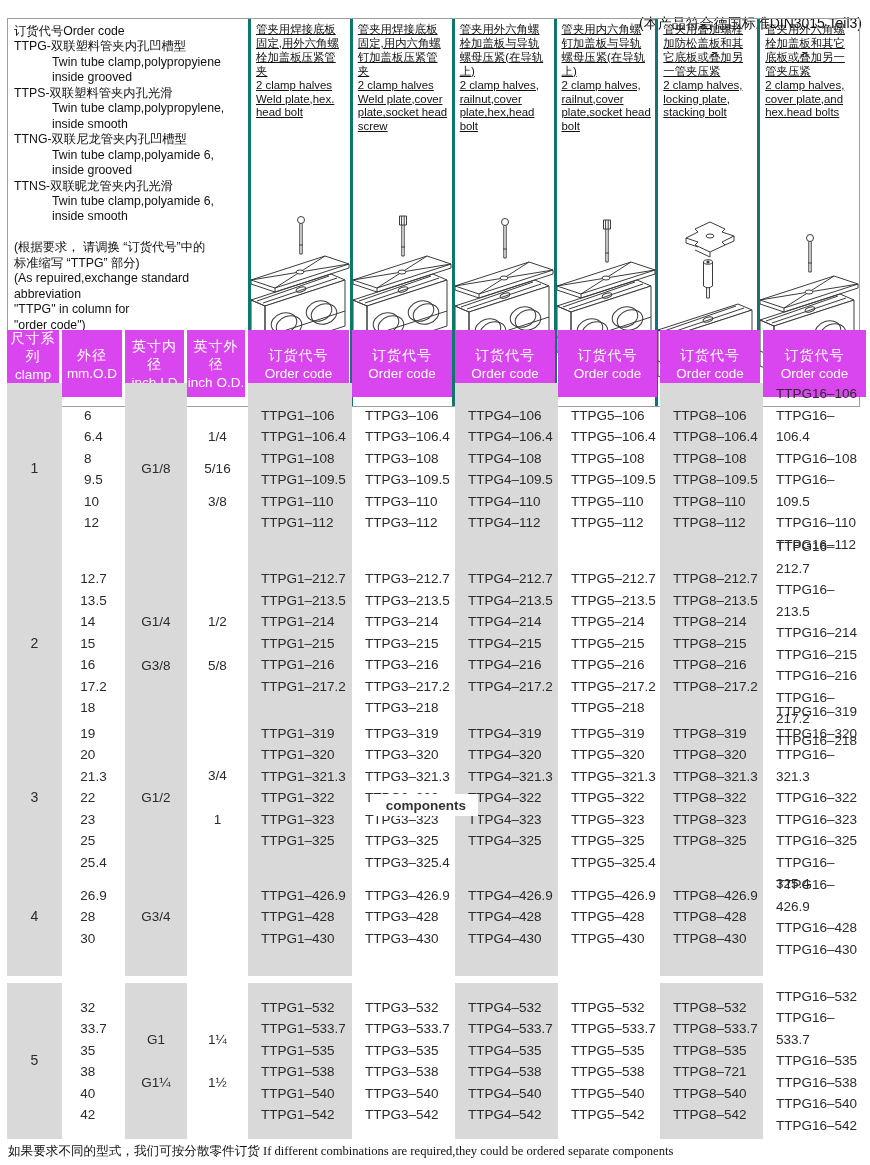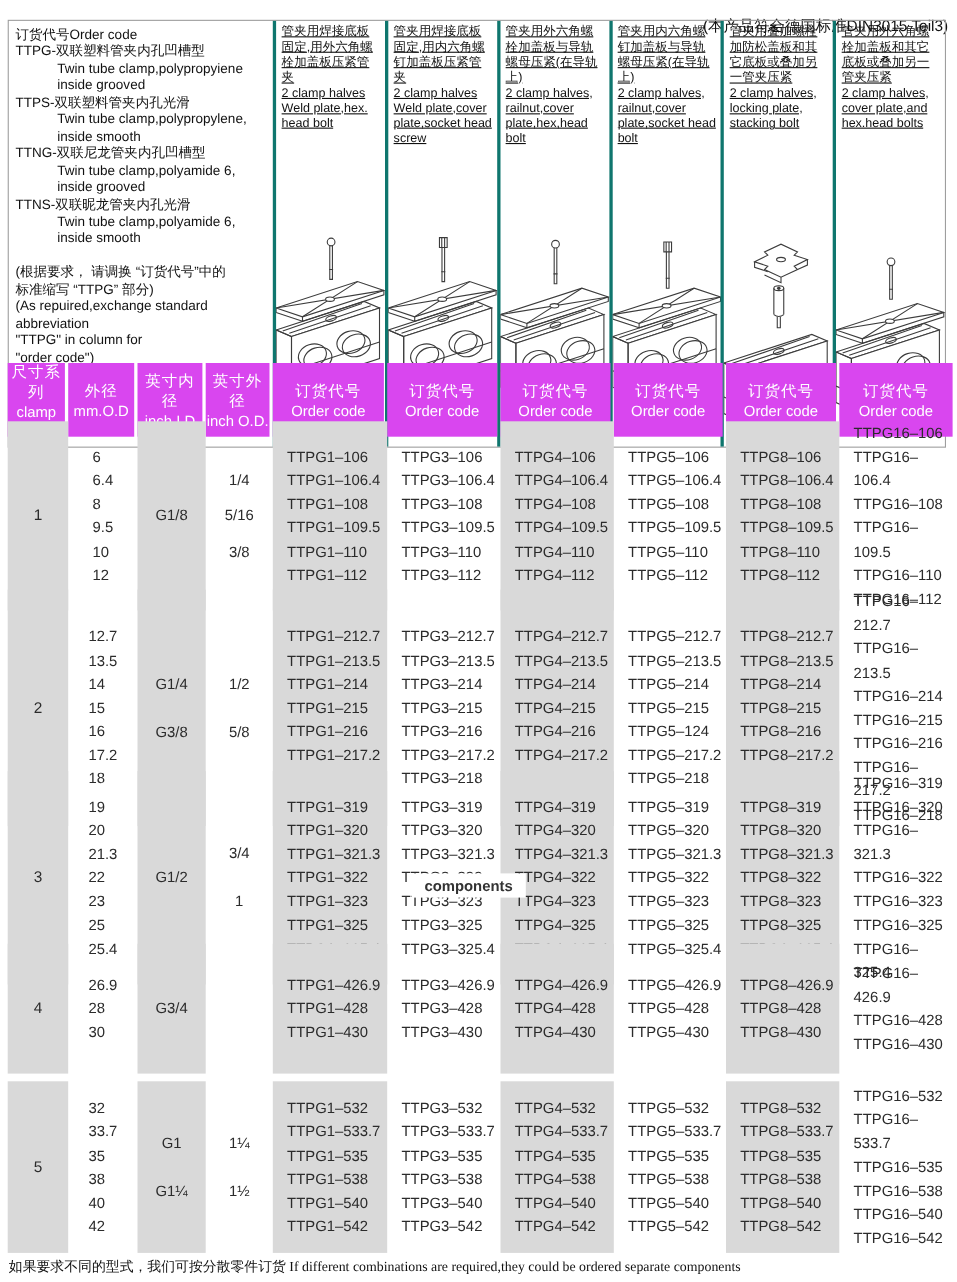--- a/index.html
+++ b/index.html
@@ -454,21 +454,21 @@
             <div>TTPG4–217.2</div>
             <div>TTPG4–218</div>
           </div>
         </div>
         <div class="cell codes">
           <div class="stack">
             <div>TTPG5–212.7</div>
             <div>TTPG5–213.5</div>
             <div>TTPG5–214</div>
             <div>TTPG5–215</div>
-            <div>TTPG5–124</div>
+            <div>TTPG5–216</div>
             <div>TTPG5–217.2</div>
             <div>TTPG5–218</div>
           </div>
         </div>
         <div class="cell codes shade">
           <div class="stack">
             <div>TTPG8–212.7</div>
             <div>TTPG8–213.5</div>
             <div>TTPG8–214</div>
             <div>TTPG8–215</div>
@@ -696,21 +696,21 @@
             <div>TTPG5–538</div>
             <div>TTPG5–540</div>
             <div>TTPG5–542</div>
           </div>
         </div>
         <div class="cell codes shade">
           <div class="stack">
             <div>TTPG8–532</div>
             <div>TTPG8–533.7</div>
             <div>TTPG8–535</div>
-            <div>TTPG8–538</div>
+            <div>TTPG8–721</div>
             <div>TTPG8–540</div>
             <div>TTPG8–542</div>
           </div>
         </div>
         <div class="cell codes">
           <div class="stack">
             <div>TTPG16–532</div>
             <div>TTPG16–533.7</div>
             <div>TTPG16–535</div>
             <div>TTPG16–538</div>

